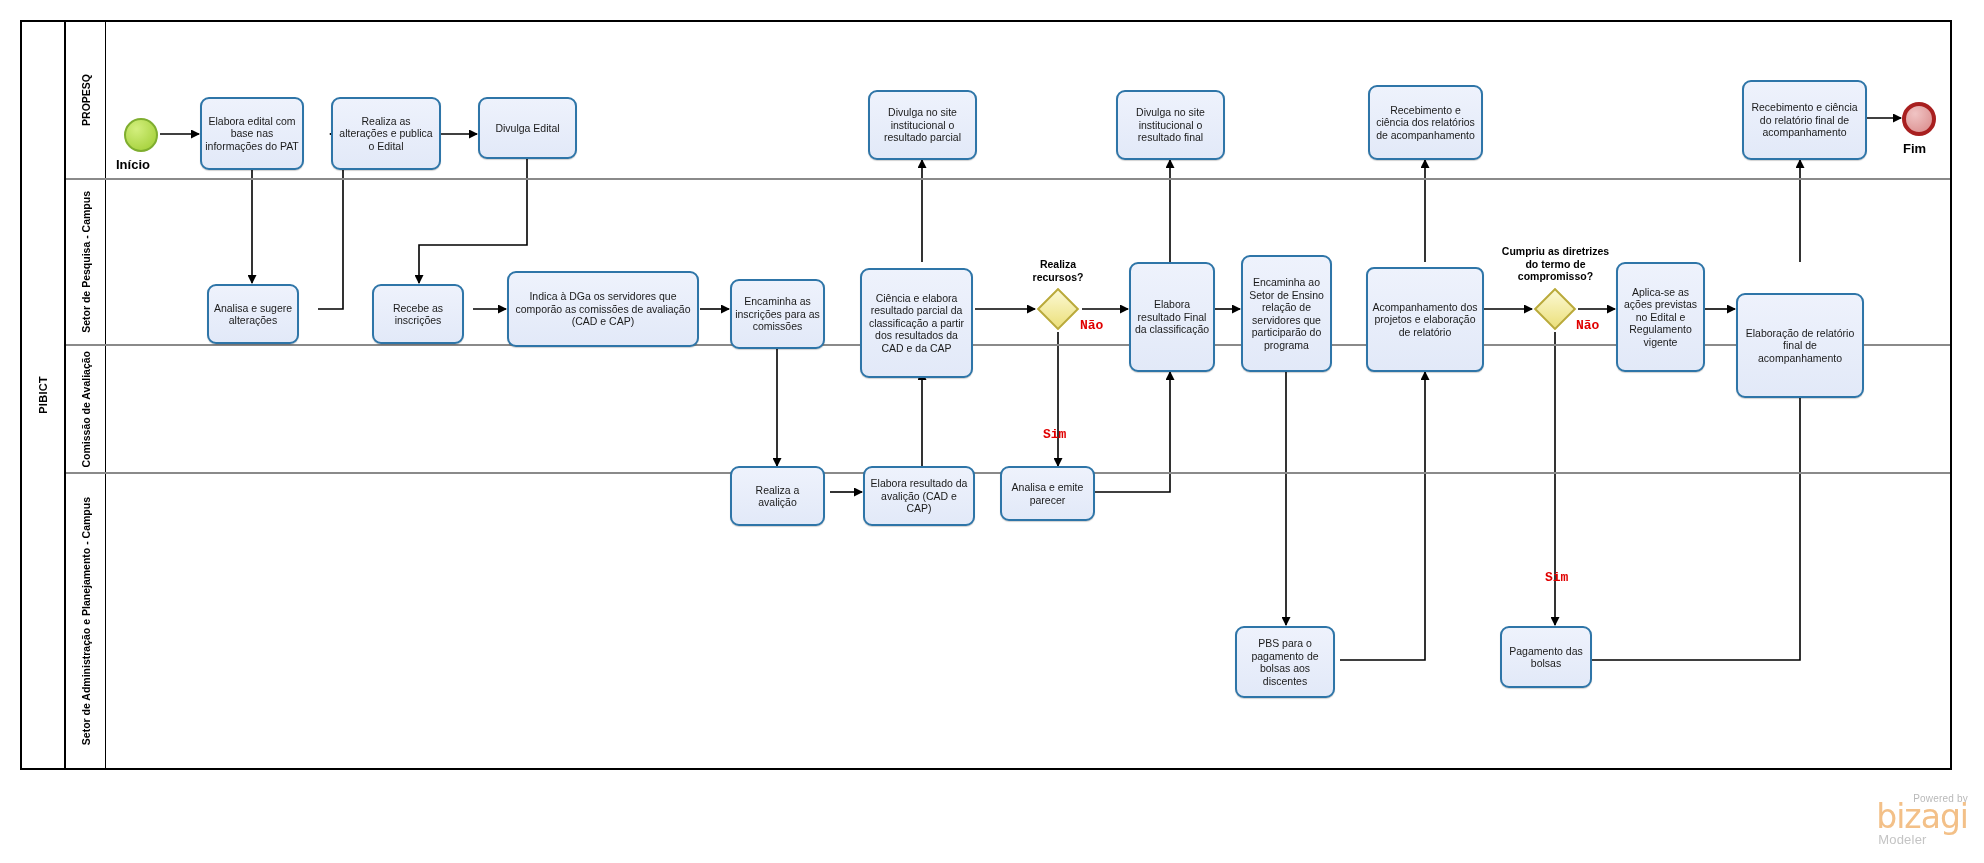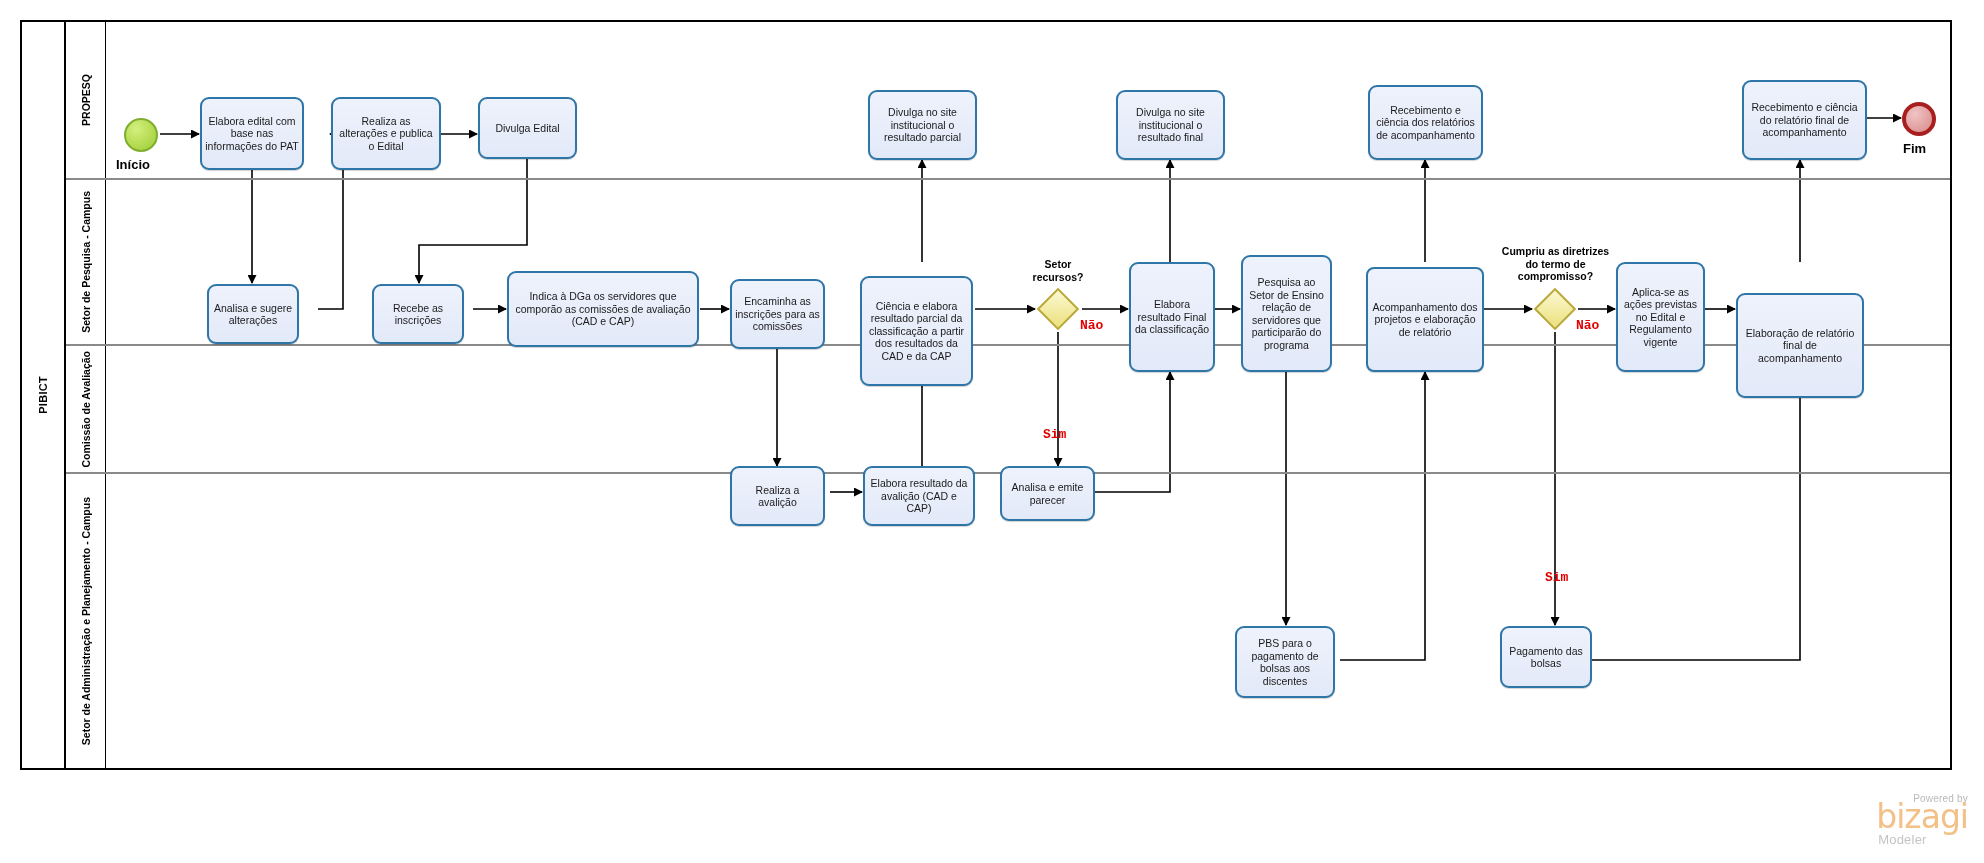--- a/index.html
+++ b/index.html
@@ -329,30 +329,30 @@
   </div>
 
   <div class="task" style="left:507px;top:271px;width:192px;height:76px;align-items:center;">
     <span>Indica à DGa os servidores que comporão as comissões de avaliação (CAD e CAP)</span>
   </div>
 
   <div class="task" style="left:730px;top:279px;width:95px;height:70px;">
     <span>Encaminha as inscrições para as comissões</span>
   </div>
 
-  <div class="task" style="left:860px;top:276px;width:113px;height:110px;">
+  <div class="task" style="left:860px;top:268px;width:113px;height:110px;">
     <span>Ciência e  elabora resultado parcial da classificação a partir dos resultados da CAD e da CAP</span>
   </div>
 
   <div class="task" style="left:1129px;top:262px;width:86px;height:110px;">
     <span>Elabora resultado Final da classificação</span>
   </div>
 
   <div class="task" style="left:1241px;top:255px;width:91px;height:117px;">
-    <span>Pesquisa ao Setor de Ensino relação de servidores que participarão do programa</span>
+    <span>Encaminha ao Setor de Ensino relação de servidores que participarão do programa</span>
   </div>
 
   <div class="task" style="left:1366px;top:267px;width:118px;height:105px;border-radius:8px;">
     <span>Acompanhamento dos projetos e elaboração de relatório</span>
   </div>
 
   <div class="task" style="left:1616px;top:262px;width:89px;height:110px;">
     <span>Aplica-se as ações previstas no Edital e Regulamento vigente</span>
   </div>
 
@@ -374,21 +374,21 @@
 
   <div class="task" style="left:1235px;top:626px;width:100px;height:72px;">
     <span>PBS para o pagamento de bolsas aos discentes</span>
   </div>
 
   <div class="task" style="left:1500px;top:626px;width:92px;height:62px;">
     <span>Pagamento das bolsas</span>
   </div>
 
   <div class="gateway" style="left:1043px;top:294px;"></div>
-  <div class="gw-label" style="left:1000px;top:258px;width:116px;">Setor
+  <div class="gw-label" style="left:1000px;top:258px;width:116px;">Realiza
 recursos?</div>
 
   <div class="gateway" style="left:1540px;top:294px;"></div>
   <div class="gw-label" style="left:1462px;top:245px;width:187px;">Cumpriu as diretrizes
 do termo de
 compromisso?</div>
 
   <div class="flow-label" style="left:1080px;top:318px;">Não</div>
   <div class="flow-label" style="left:1043px;top:427px;">Sim</div>
   <div class="flow-label" style="left:1576px;top:318px;">Não</div>

